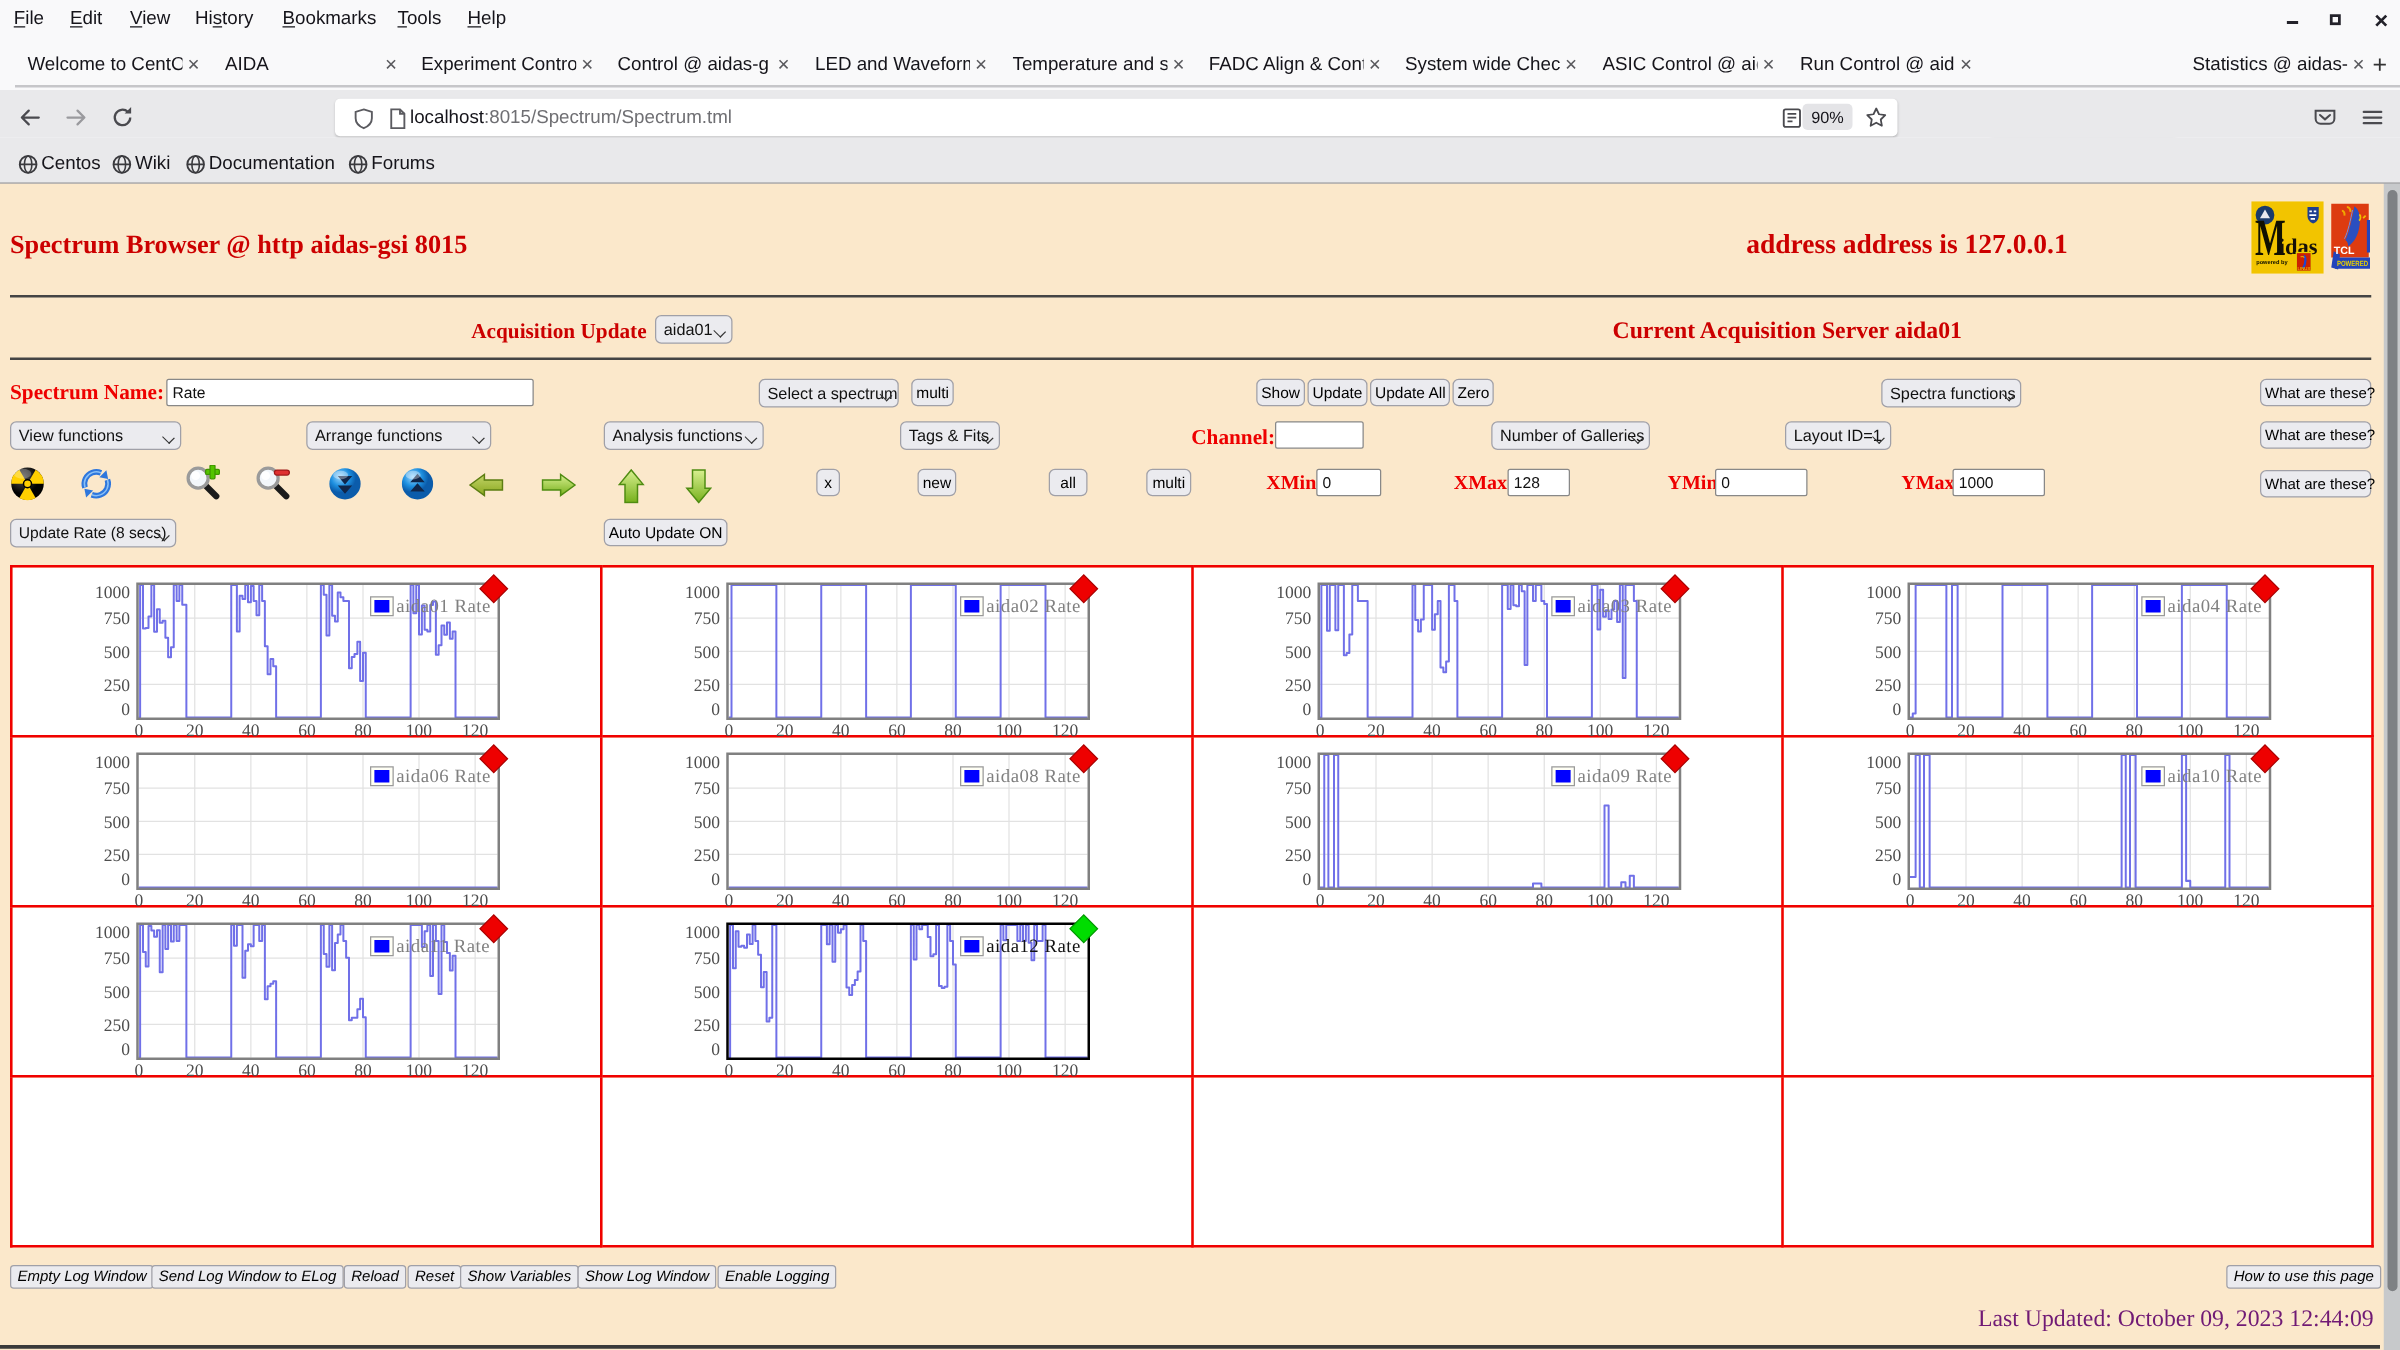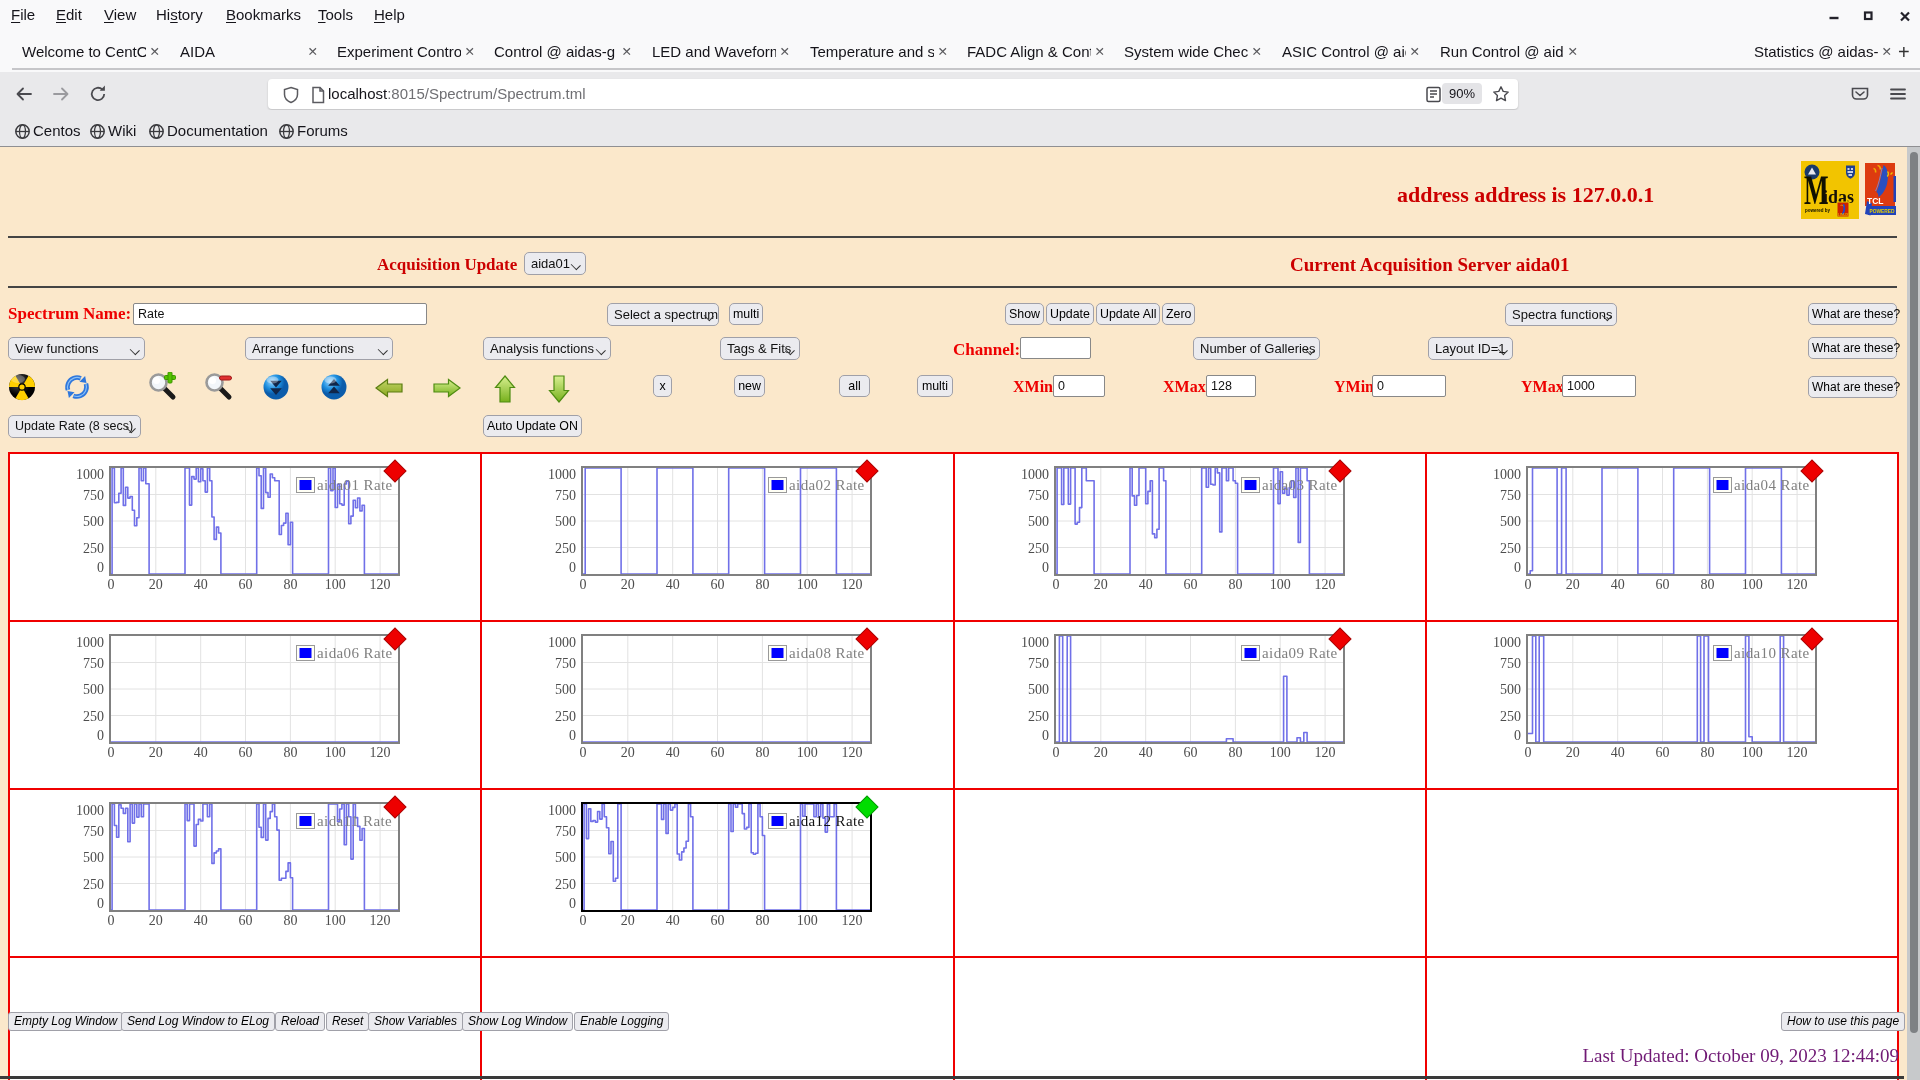--- a/index.html
+++ b/index.html
@@ -34,21 +34,21 @@
   .selwrap:after { content:""; position:absolute; right:7px; top:8.5px; width:6.5px; height:6.5px;
            border-right:1.6px solid #333; border-bottom:1.6px solid #333; transform:rotate(45deg) scale(1,.8); transform-origin:center; pointer-events:none; }
   .selwrap span { position:absolute; left:7px; top:4px; font-size:13px; white-space:nowrap; color:#111; }
   .btn { position:absolute; font-family:"Liberation Sans",sans-serif; font-size:12.4px; color:#000; text-align:center; white-space:nowrap;
          background:#ebebef; border:1px solid #a0a0a8; border-radius:5px; height:22px; line-height:20px; padding:0 3px; }
   .btn.small { font-size:12px; height:19px; line-height:17px; padding:0 5px; border-radius:3px;font-style:italic; }
   input.txt { position:absolute; background:#fff; border:1px solid #888; border-radius:2px; height:22px; font-family:"Liberation Sans",sans-serif; font-size:12.5px; color:#111; padding:0 4px; }
   .icon { position:absolute; }
   
   #charts { position:absolute; left:8px; top:305px; width:1891px; height:544px; border-collapse:collapse; table-layout:fixed; }
-  #charts td { border:2px solid #f00000; background:#ffffff; width:25%; height:168px; position:relative; padding:0; }
+  #charts td { border:2px solid #f00000; background:#ffffff; width:25%; height:136px; position:relative; padding:0; }
   .cellwrap { position:absolute; left:0; top:0; right:0; bottom:0; }
   
   #sbar { position:absolute; right:0; top:147px; width:13px; height:933px; background:#c7c9cb; }
   #sthumb { position:absolute; right:2px; top:5px; width:8px; height:881px; background:#7e8184; border-radius:5px; }
 </style>
 </head>
 <body>
 <div id="chrome">
   <div id="menubar">
     <span class="mi" style="left:11px"><u>F</u>ile</span>
@@ -178,20 +178,21 @@
       <svg class="icon" style="left:278px;top:13px" width="17" height="17" viewBox="0 0 16 16">
         <circle cx="8" cy="8" r="6.3" fill="none" stroke="#3a3a3e" stroke-width="1.4"></circle>
         <ellipse cx="8" cy="8" rx="2.8" ry="6.3" fill="none" stroke="#3a3a3e" stroke-width="1.2"></ellipse>
         <path d="M1.7 8h12.6" stroke="#3a3a3e" stroke-width="1.2"></path>
       </svg>
       <span class="bm" style="left:297px">Forums</span>
     </div>
 </div>
 
 <div id="page">
+  <div class="rser" style="position:absolute;left:8px;top:36px;font-size:21px">Spectrum Browser @ http aidas-gsi 8015</div>
   <div class="rser" style="position:absolute;left:1397px;top:35px;font-size:22px">address address is 127.0.0.1</div>
 
 <svg class="icon" style="left:1801px;top:14px" width="58" height="58" viewBox="0 0 58 58">
  <rect width="58" height="58" fill="#f2c400"></rect>
  <circle cx="11" cy="11" r="7.5" fill="#1a3a6b"></circle>
  <path d="M11 6.5l4 7h-8z" fill="#e8e8ee"></path>
  <path d="M45 4.5h9v7c0 3.5-2.2 5.2-4.5 6.2-2.3-1-4.5-2.7-4.5-6.2z" fill="#1f3f8f"></path>
  <path d="M46.5 8h2M50 8h2M46.5 11h5.5M47.5 14h3.5" stroke="#fff" stroke-width="1.4"></path>
  <g transform="translate(3,0)">
         <text x="0" y="43" font-family="Liberation Serif,serif" font-size="42" font-weight="bold" fill="#101000" transform="scale(0.62,1)" text-rendering="geometricPrecision">M</text>

